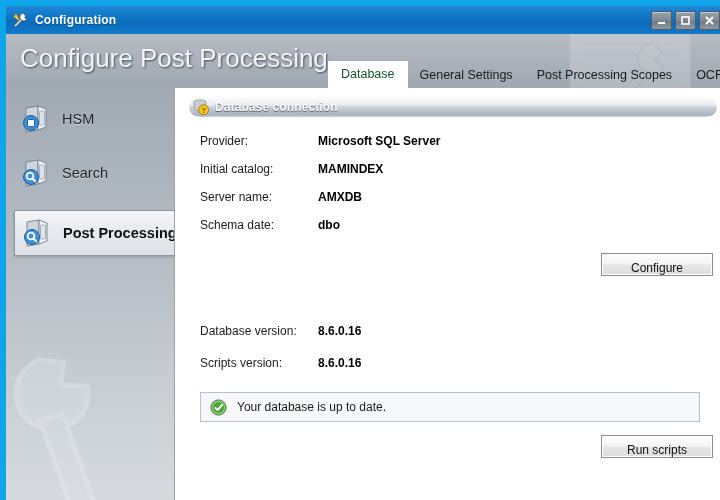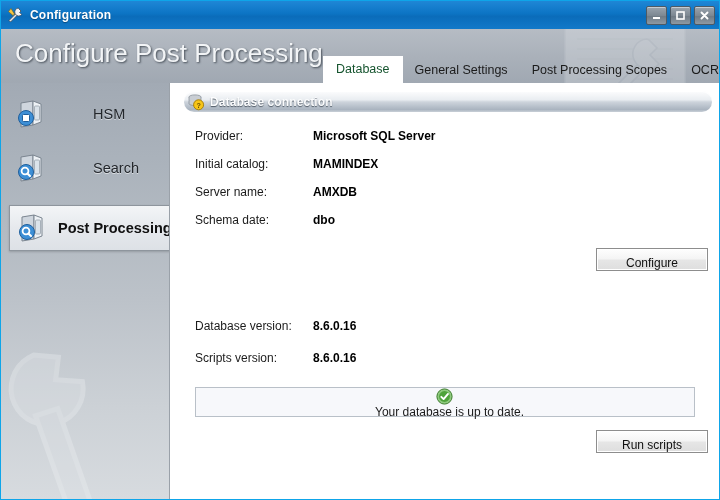--- a/index.html
+++ b/index.html
@@ -5,21 +5,21 @@
   html,body{margin:0;padding:0;}
   body{
     width:720px;height:500px;overflow:hidden;
     font-family:"Liberation Sans", sans-serif;
     font-size:12px;
     background:#fff;
     -webkit-font-smoothing:none;
   }
   #app{
     position:relative;width:720px;height:500px;
-    border:1px solid #0ea5e9;box-sizing:border-box;
+    border:6px solid #0ea5e9;box-sizing:border-box;
     background:#fff;
   }
 
   
   #titlebar{
     position:absolute;left:0;top:0;width:718px;height:28px;
     background:linear-gradient(to bottom,#1f87d6 0%,#0c74c4 45%,#0a6cba 55%,#1279c9 100%);
     display:flex;align-items:center;
   }
   #titlebar .tb-icon{
@@ -78,21 +78,21 @@
     overflow:hidden;
   }
   #side-wrench{position:absolute;left:-14px;bottom:-26px;width:200px;height:210px;opacity:.35;}
   .side-item{
     position:relative;height:46px;display:flex;align-items:center;
     padding-left:14px;box-sizing:border-box;
   }
   .side-item .s-ico{width:32px;height:32px;flex:0 0 auto;margin-right:10px;}
   .side-item .s-label{font-size:14.5px;color:#1d1d1d;}
   .side-item.plain .s-label{
-    color:#23272c;text-shadow:0 1px 0 rgba(255,255,255,.55);margin-left:36px;
+    color:#23272c;text-shadow:0 1px 0 rgba(255,255,255,.55);
   }
   .side-item.selected{
     margin:0 0 0 8px;width:182px;height:46px;
     background:linear-gradient(to bottom,#f3f5f7 0%,#e6e9ed 50%,#dde1e6 100%);
     border:1px solid #8e959d;border-right:none;
     box-shadow:0 1px 2px rgba(0,0,0,.18);
     padding-left:6px;
   }
   .side-item.selected .s-label{font-weight:bold;font-size:14.5px;color:#111;}
   .side-arrow{position:absolute;right:8px;top:15px;}
@@ -309,21 +309,21 @@
         <div class="row" style="height:32px;">
           <span class="lbl">Database version:</span>
           <span class="val">8.6.0.16</span>
         </div>
         <div class="row" style="height:32px;">
           <span class="lbl">Scripts version:</span>
           <span class="val">8.6.0.16</span>
         </div>
       </div>
 
-      <div class="status-box" style="margin-top:13px;flex-direction:column;">
+      <div class="status-box" style="margin-top:13px;">
         <span class="st-ico">
           <svg width="17" height="17" viewBox="0 0 17 17">
             <circle cx="8.5" cy="8.5" r="7.6" fill="#8ec97e" stroke="#3e7d2e" stroke-width="1"></circle>
             <circle cx="8.5" cy="8.5" r="5.4" fill="#4ea23a"></circle>
             <path d="M5.3 8.8 L7.6 11.1 L12 5.9" fill="none" stroke="#fff" stroke-width="1.9" stroke-linecap="round" stroke-linejoin="round"></path>
           </svg>
         </span>
         <span class="st-text">Your database is up to date.</span>
       </div>
 

